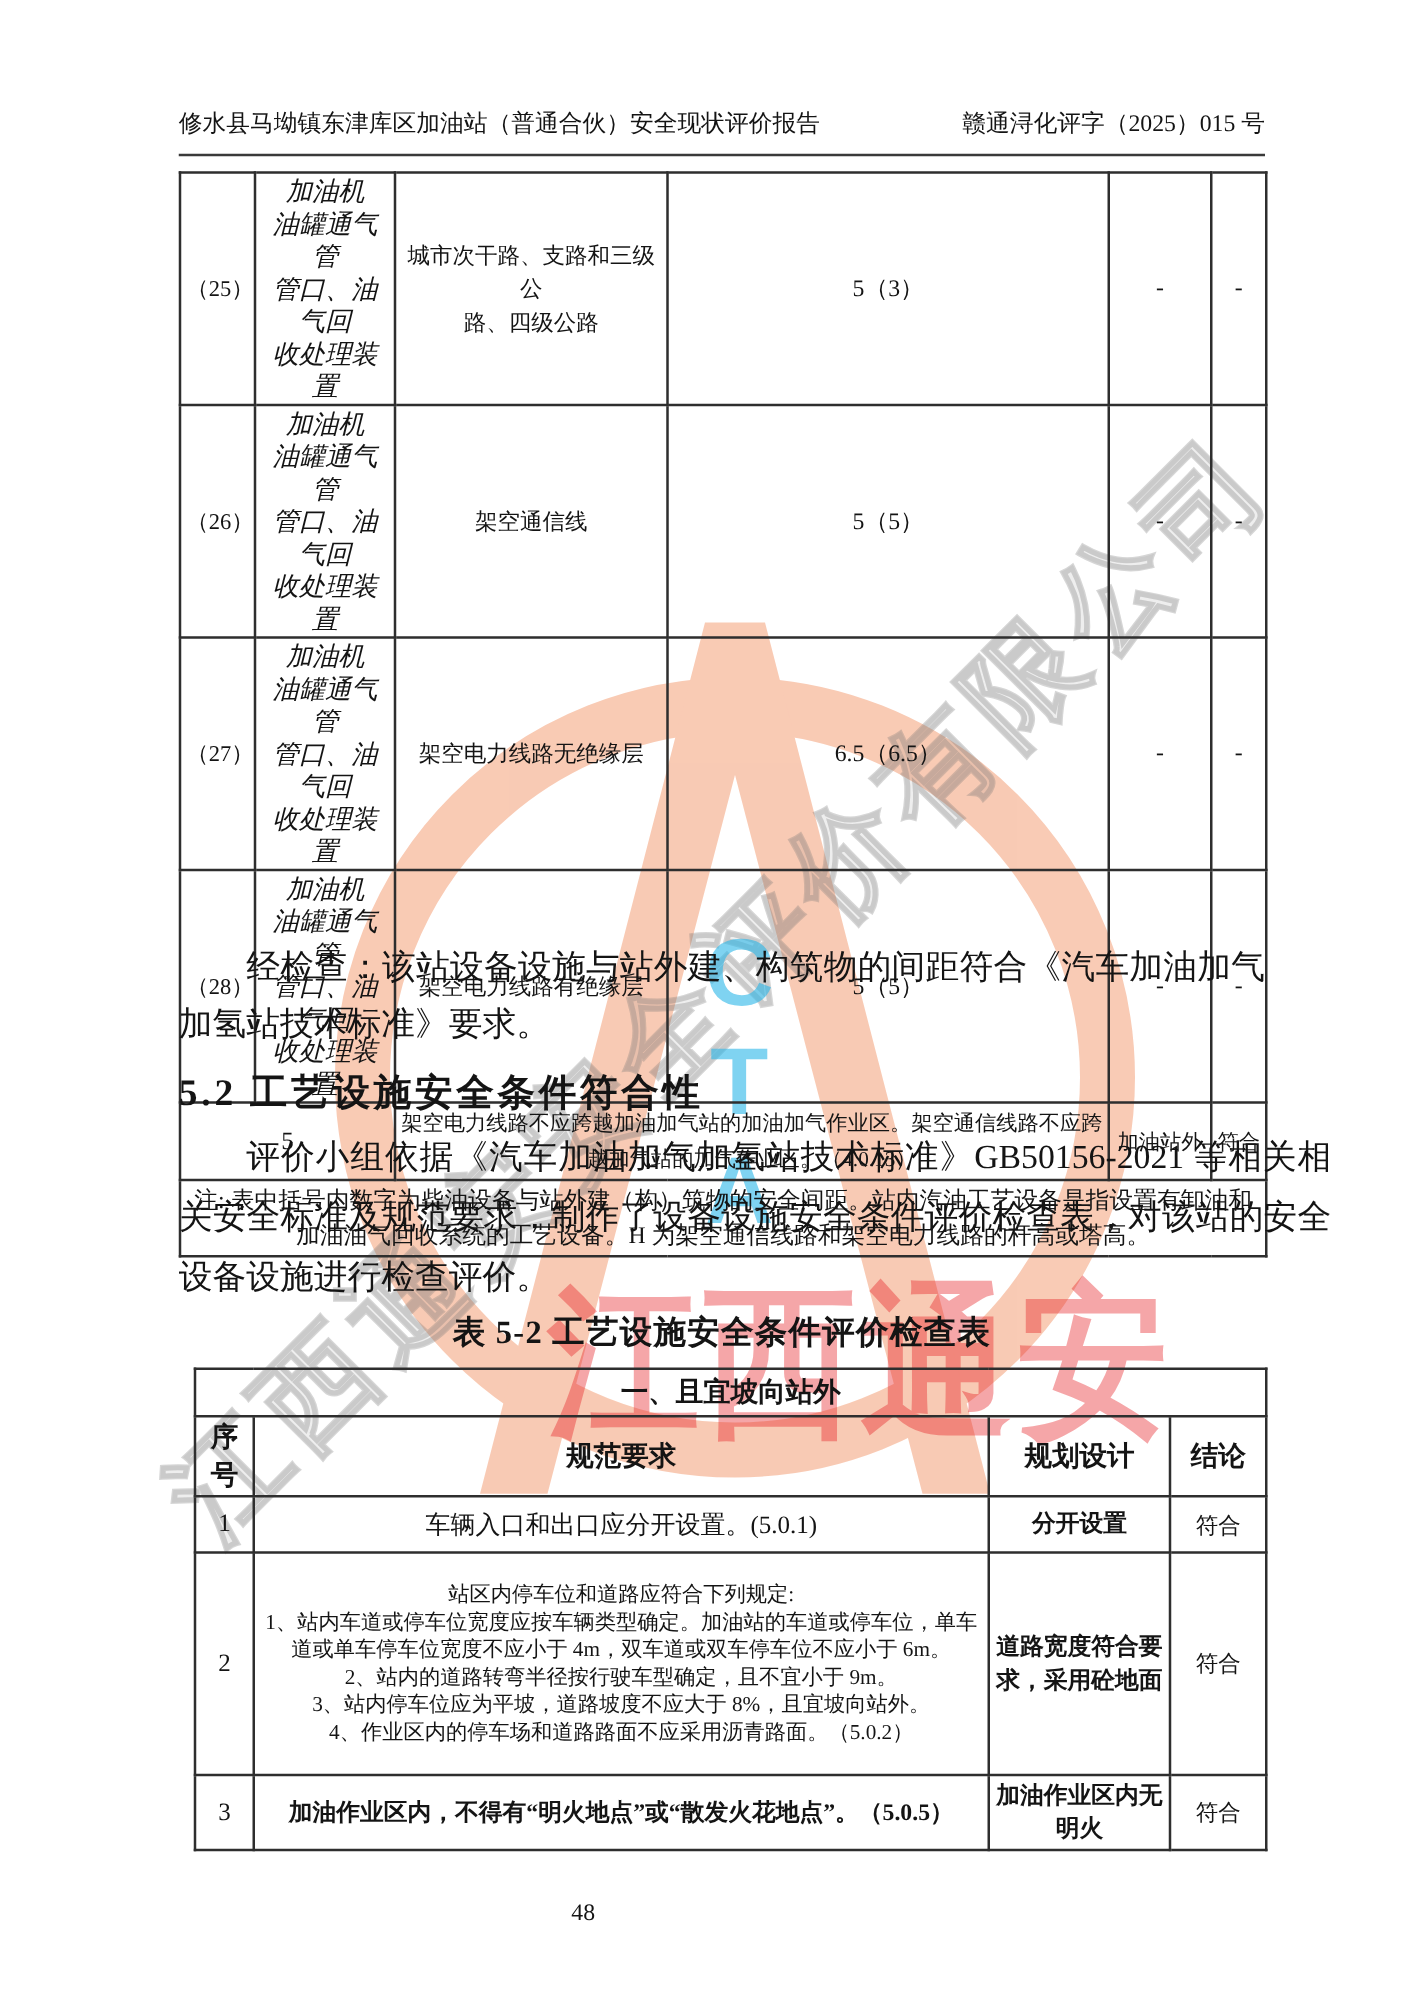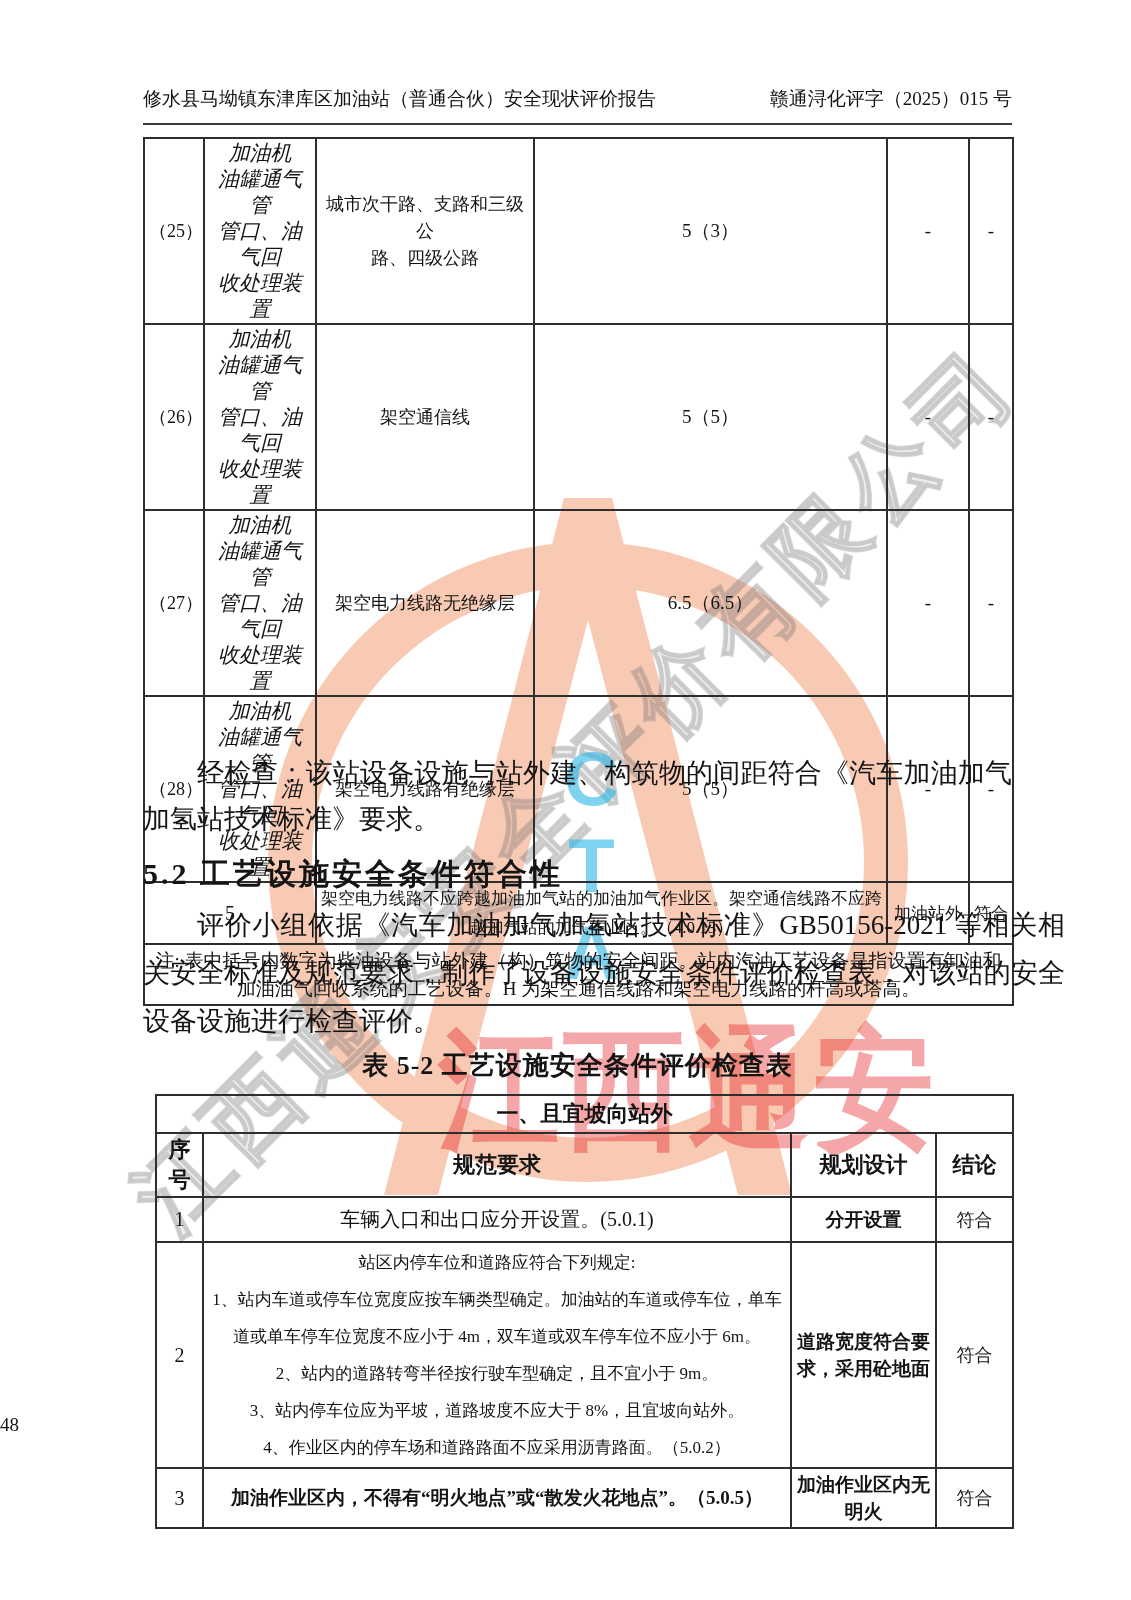--- a/index.html
+++ b/index.html
@@ -22,33 +22,33 @@
   .c-dist{font-size:19px;}
   .c-dash{font-size:19px;}
   .r5-no{font-size:20px;}
   .r5-txt{font-size:17px;line-height:29px;text-align:left;padding:2px 8px;}
   .r5-sm{font-size:17px;}
   .note{font-size:19px;line-height:28px;text-align:left;padding:3px 6px;}
   .sec-title{font-size:22px;font-weight:bold;}
   .th2{font-size:22px;font-weight:bold;}
   .c2-no{font-size:20px;}
   .c2-req{font-size:20px;text-align:left;padding:2px 8px;}
-  .c2-req-dense{font-size:17px;line-height:37px;text-align:left;padding:3px 8px;}
+  .c2-req-dense{font-size:17px;line-height:22px;text-align:left;padding:3px 8px;}
   .c2-req-bold{font-size:19px;font-weight:bold;text-align:left;padding:2px 8px;margin-top:36px;}
   .c2-design{font-size:19px;line-height:27px;font-weight:bold;}
   .c2-concl{font-size:18px;}
   
   #para-check{left:143px;top:750px;width:869px;font-size:27px;line-height:46px;
               text-align:justify;text-indent:2em;}
   #heading52{left:143px;top:854px;font-size:30px;font-weight:bold;letter-spacing:3px;text-align:center;}
   #para-intro{left:143px;top:901px;width:922px;font-size:27px;line-height:48px;
               text-align:justify;text-indent:2em;}
   #caption52{left:143px;top:1048px;width:869px;text-align:center;font-size:26px;
              font-weight:bold;letter-spacing:1px;}
-  #pagefoot{left:0;top:1414px;width:933px;text-align:left;font-size:19px;}
+  #pagefoot{left:0;top:1520px;width:933px;text-align:center;font-size:19px;}
   
   .wm{position:absolute;z-index:1;pointer-events:none;}
   #wm-logo{left:230px;top:480px;}
   #wm-cta{left:550px;top:736px;font-family:"Liberation Sans","DejaVu Sans",sans-serif;
           font-weight:bold;font-size:76px;line-height:82px;color:rgba(41,182,232,0.60);
           writing-mode:vertical-rl;text-orientation:upright;letter-spacing:2px;}
   #wm-diag{left:575px;top:790px;transform:translate(-50%,-50%) rotate(-45deg);
            font-size:92px;font-weight:bold;letter-spacing:8px;white-space:nowrap;
            color:rgba(125,125,125,0.13);-webkit-text-stroke:2px rgba(120,120,120,0.30);}
   #wm-red{left:438px;top:1002px;font-size:132px;font-weight:bold;letter-spacing:4px;

